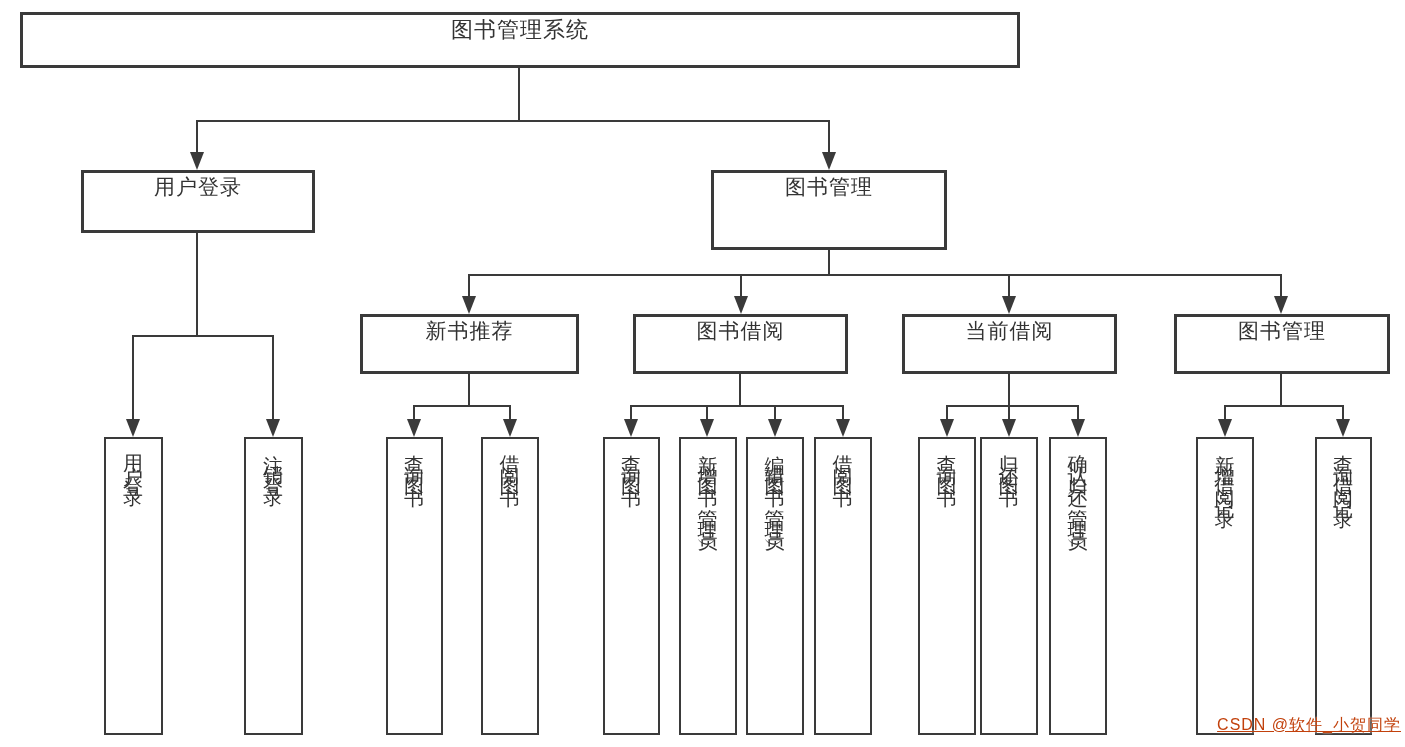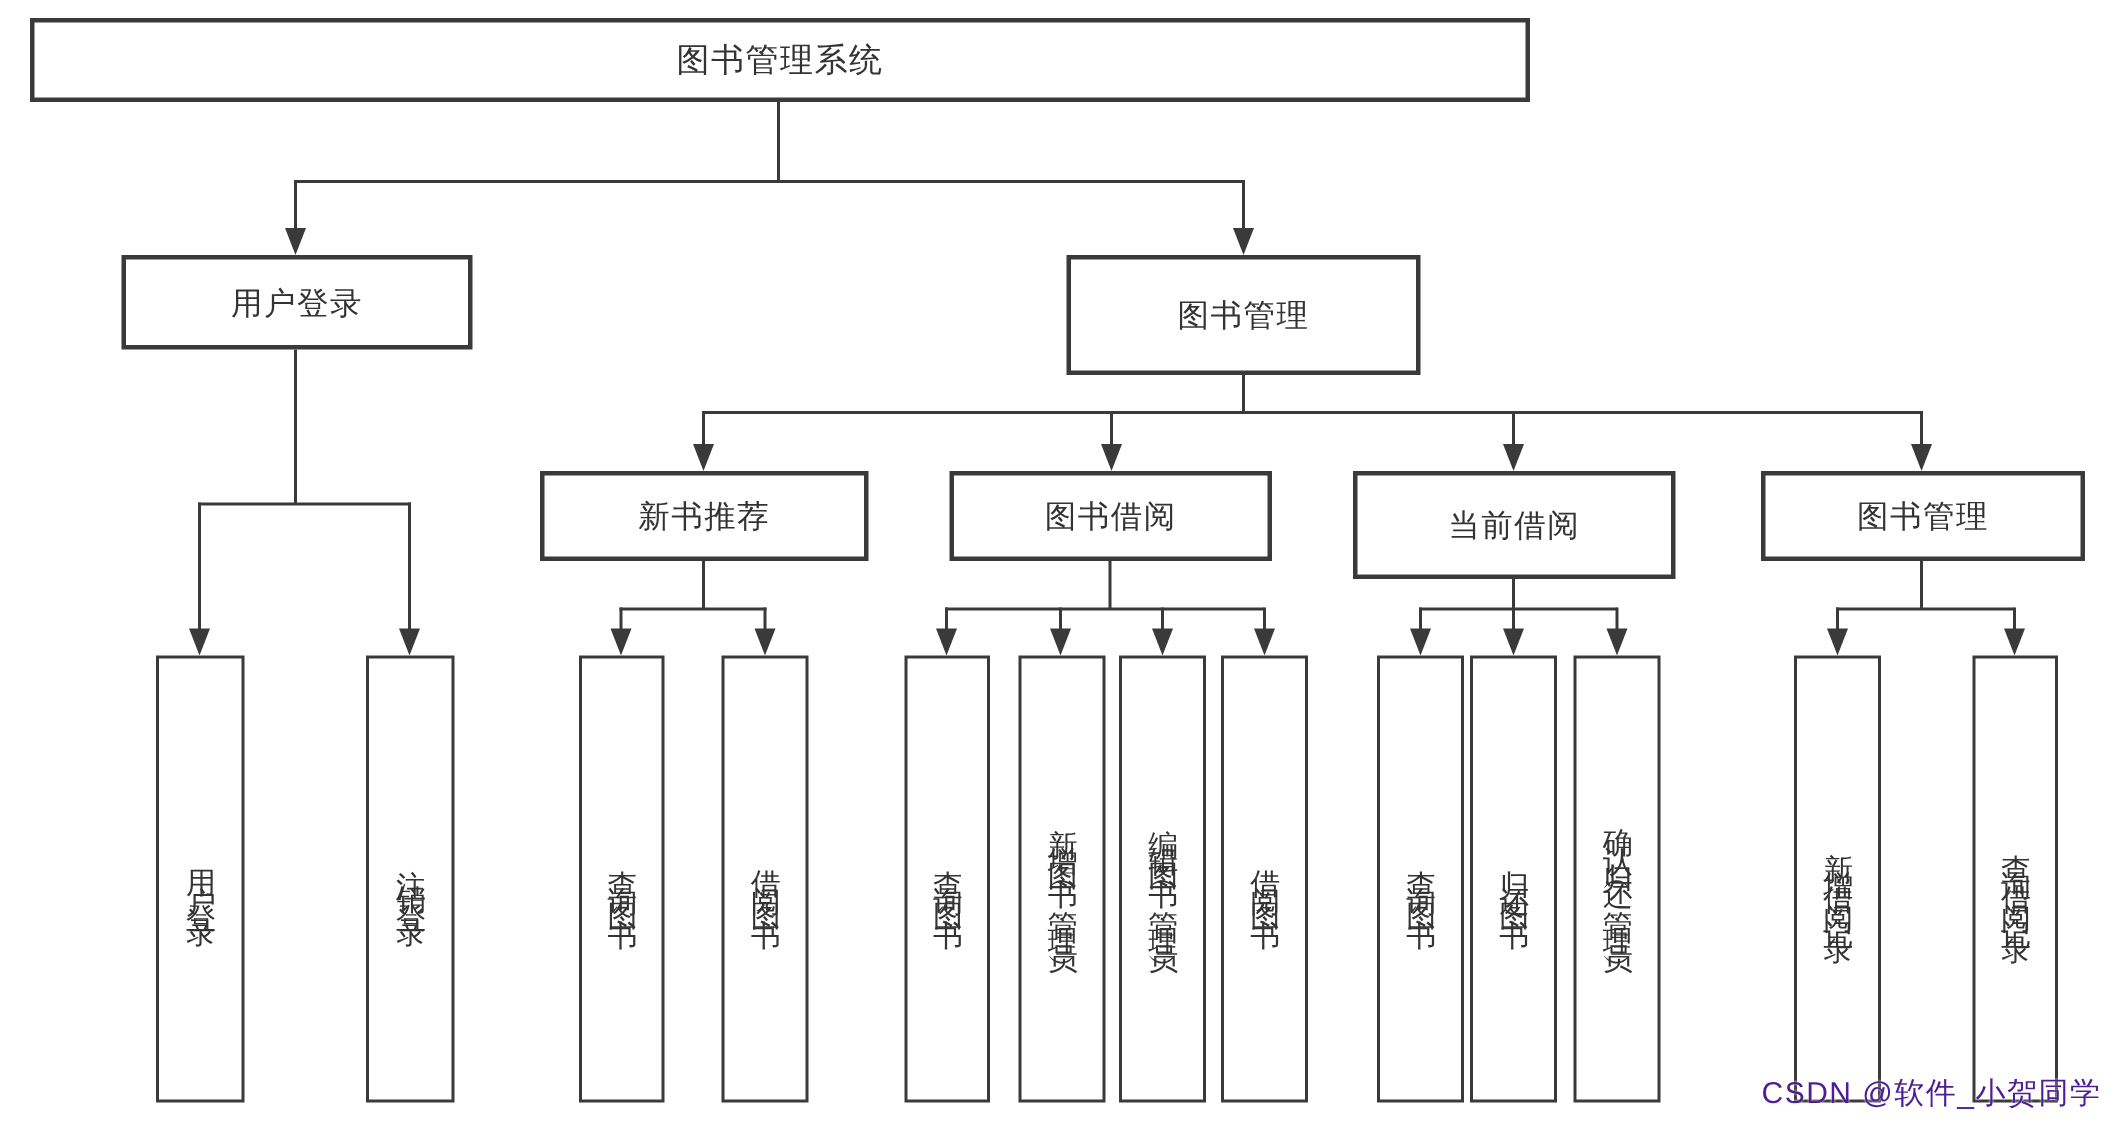--- a/index.html
+++ b/index.html
@@ -14,21 +14,21 @@
     font-family:"Liberation Sans",sans-serif;
     color:var(--text);
     overflow:hidden;
   }
   
   .box{
     position:absolute;
     box-sizing:border-box;
     background:#ffffff;
     border:3px solid var(--line);
-    display:flex;align-items:center;justify-content:center;
+    display:flex;justify-content:center;
     font-size:21px;
     letter-spacing:1px;
     z-index:2;
   }
   .box.root{font-size:22px;}
   .box.leaf{border-width:2px;}
   .leaf span{
     writing-mode:vertical-rl;
     text-orientation:mixed;
     letter-spacing:11px;
@@ -46,25 +46,26 @@
   }
   .arrow::after{
     content:"";position:absolute;left:0;bottom:0;width:0;height:0;
     border-left:7px solid transparent;
     border-right:7px solid transparent;
     border-top:18px solid var(--line);
   }
   .watermark{
     position:absolute;
     top:715px;right:4px;
-    font-size:20px;
-    color:#4c1d95;
+    font-size:16px;
+    color:#c2410c;
     letter-spacing:1px;
     z-index:3;
     text-shadow:0 0 2px #ffffff;
+    text-decoration:underline;
   }
 </style>
 </head>
 <body>
 
 <div class="canvas">
 
   <div class="box root" style="left:20px;top:12px;width:1000px;height:56px">
     <span>图书管理系统</span>
   </div>
@@ -92,21 +93,21 @@
   <div class="arrow" style="left:734px;top:274px;height:40px"></div>
   <div class="arrow" style="left:1002px;top:274px;height:40px"></div>
   <div class="arrow" style="left:1274px;top:274px;height:40px"></div>
 
   <div class="box" style="left:633px;top:314px;width:215px;height:60px">
     <span>图书借阅</span>
   </div>
   <div class="box" style="left:360px;top:314px;width:219px;height:60px">
     <span>新书推荐</span>
   </div>
-  <div class="box" style="left:902px;top:314px;width:215px;height:72px">
+  <div class="box" style="left:902px;top:314px;width:215px;height:60px">
     <span>当前借阅</span>
   </div>
   <div class="box" style="left:1174px;top:314px;width:216px;height:60px">
     <span>图书管理</span>
   </div>
 
   <div class="vline" style="left:468px;top:373px;height:33px"></div>
   <div class="vline" style="left:739px;top:373px;height:33px"></div>
   <div class="vline" style="left:1008px;top:373px;height:33px"></div>
   <div class="vline" style="left:1280px;top:373px;height:33px"></div>

